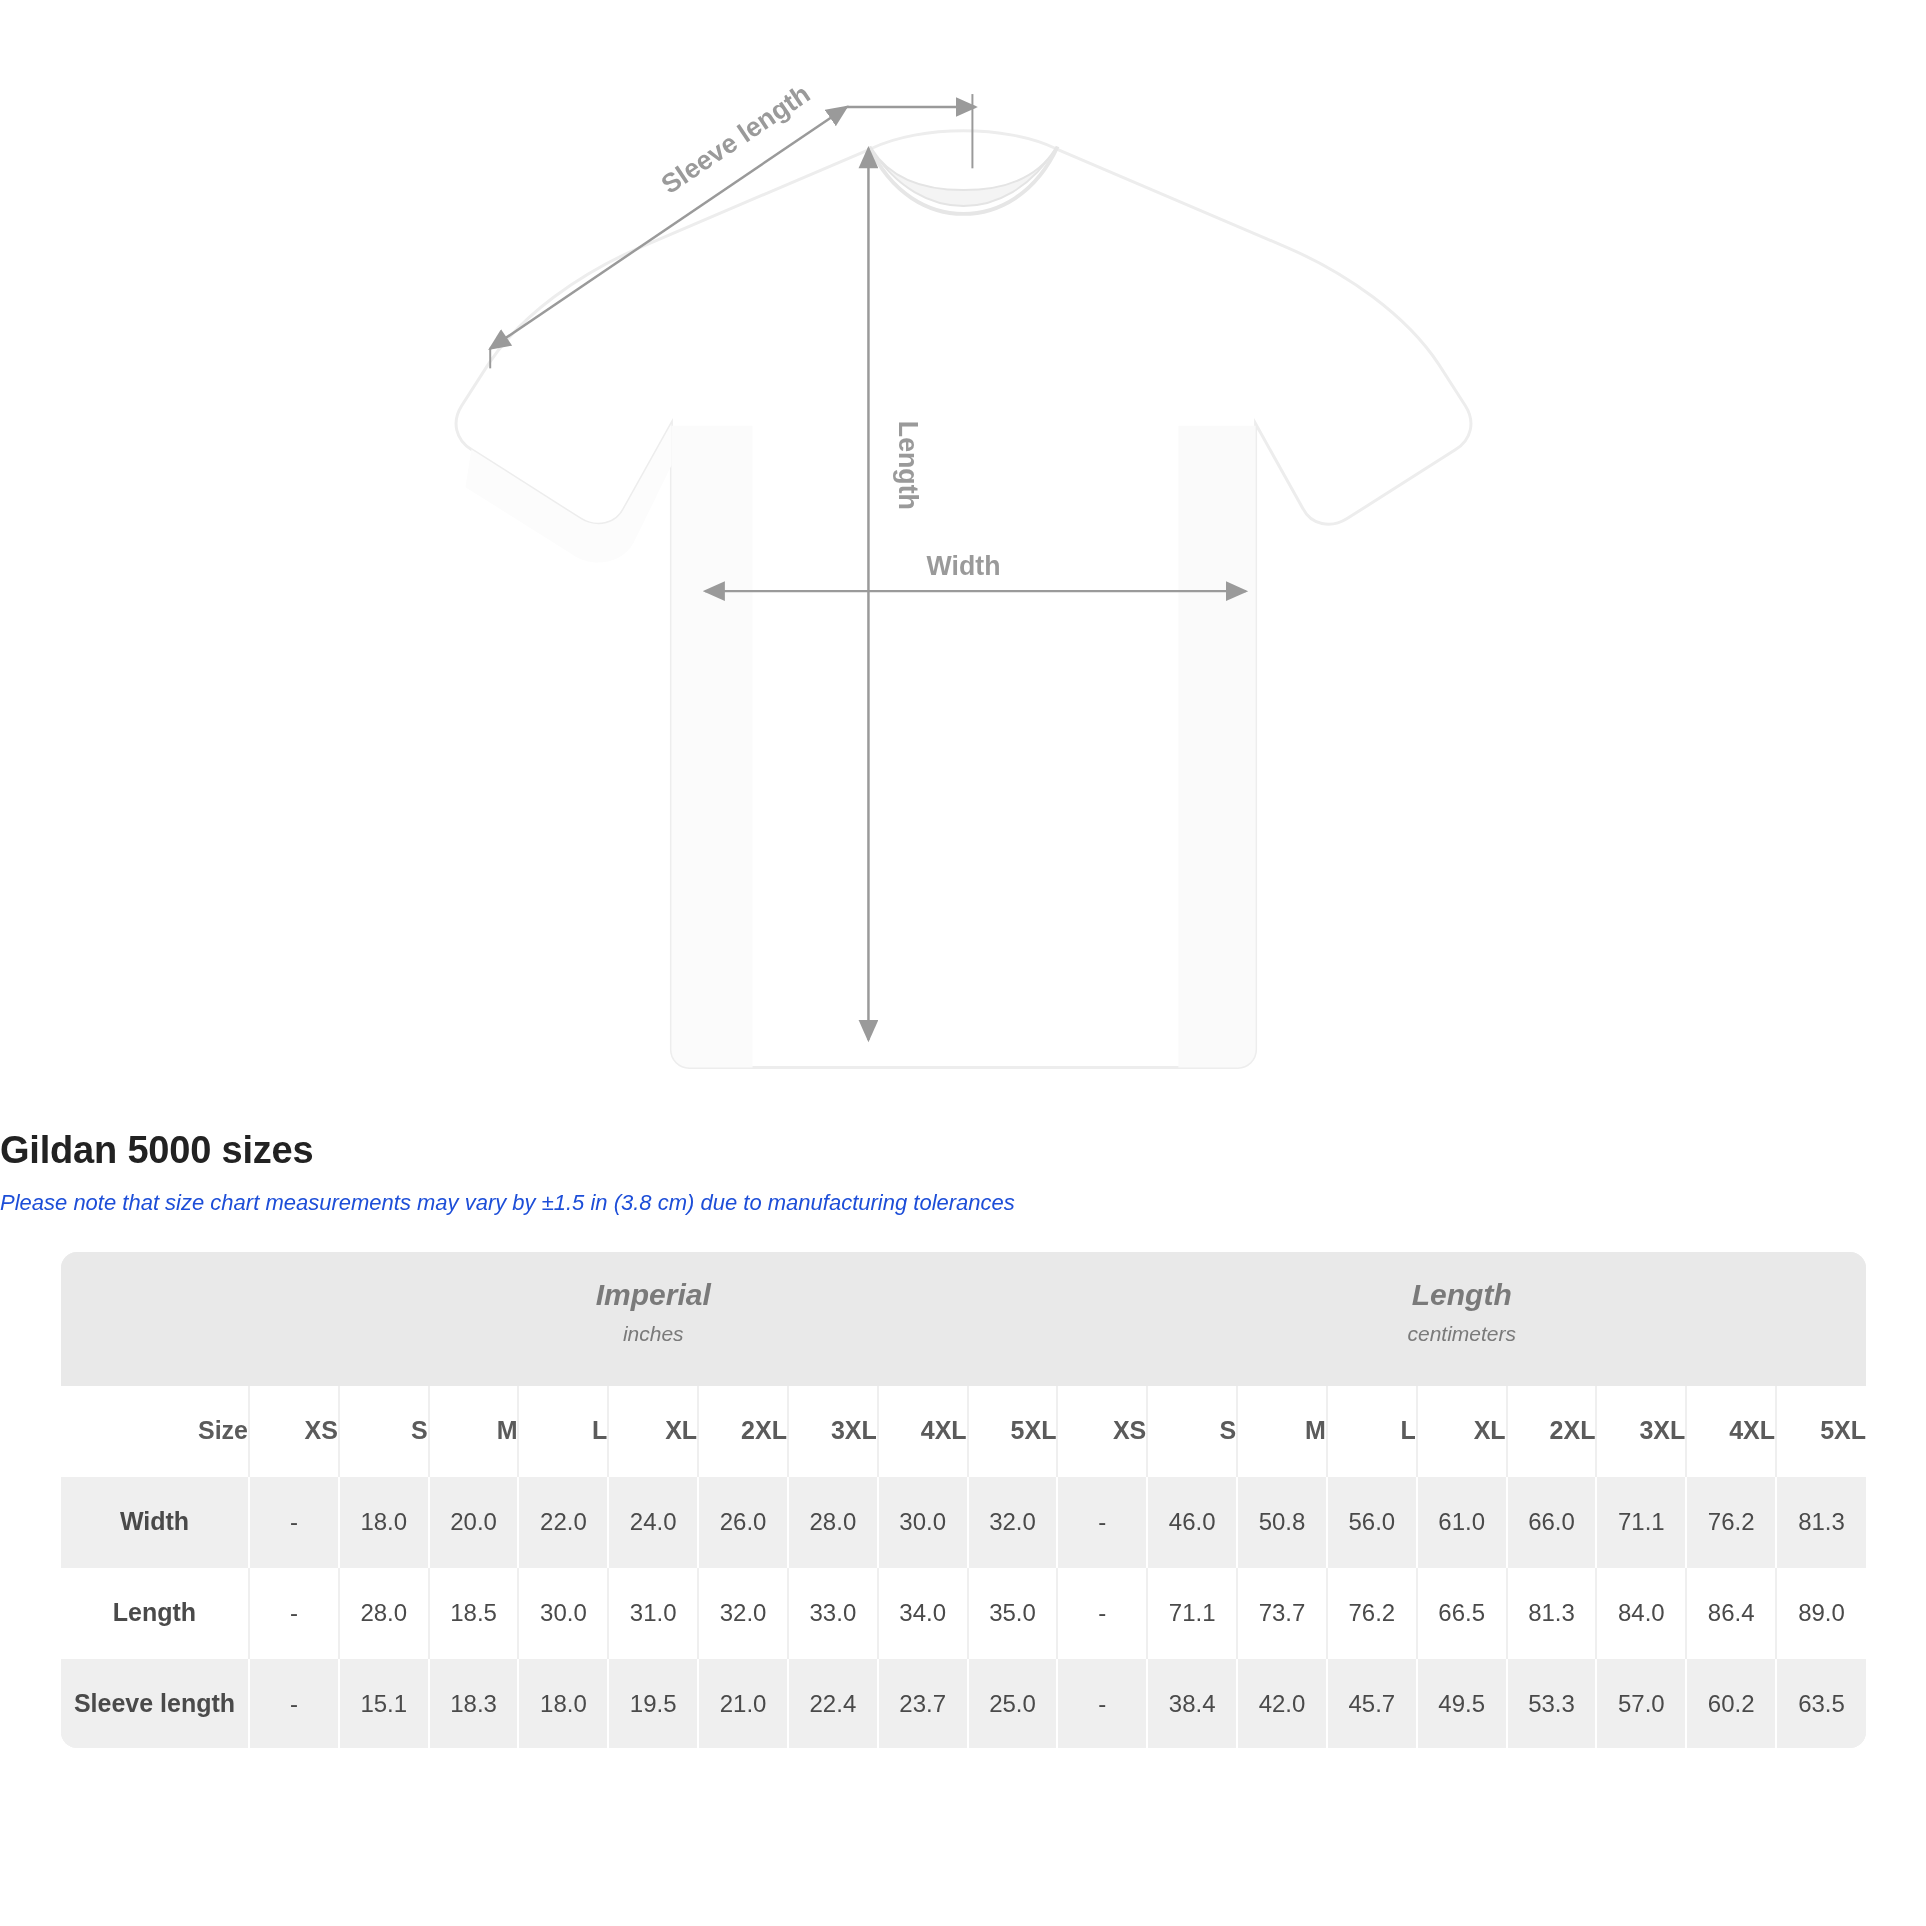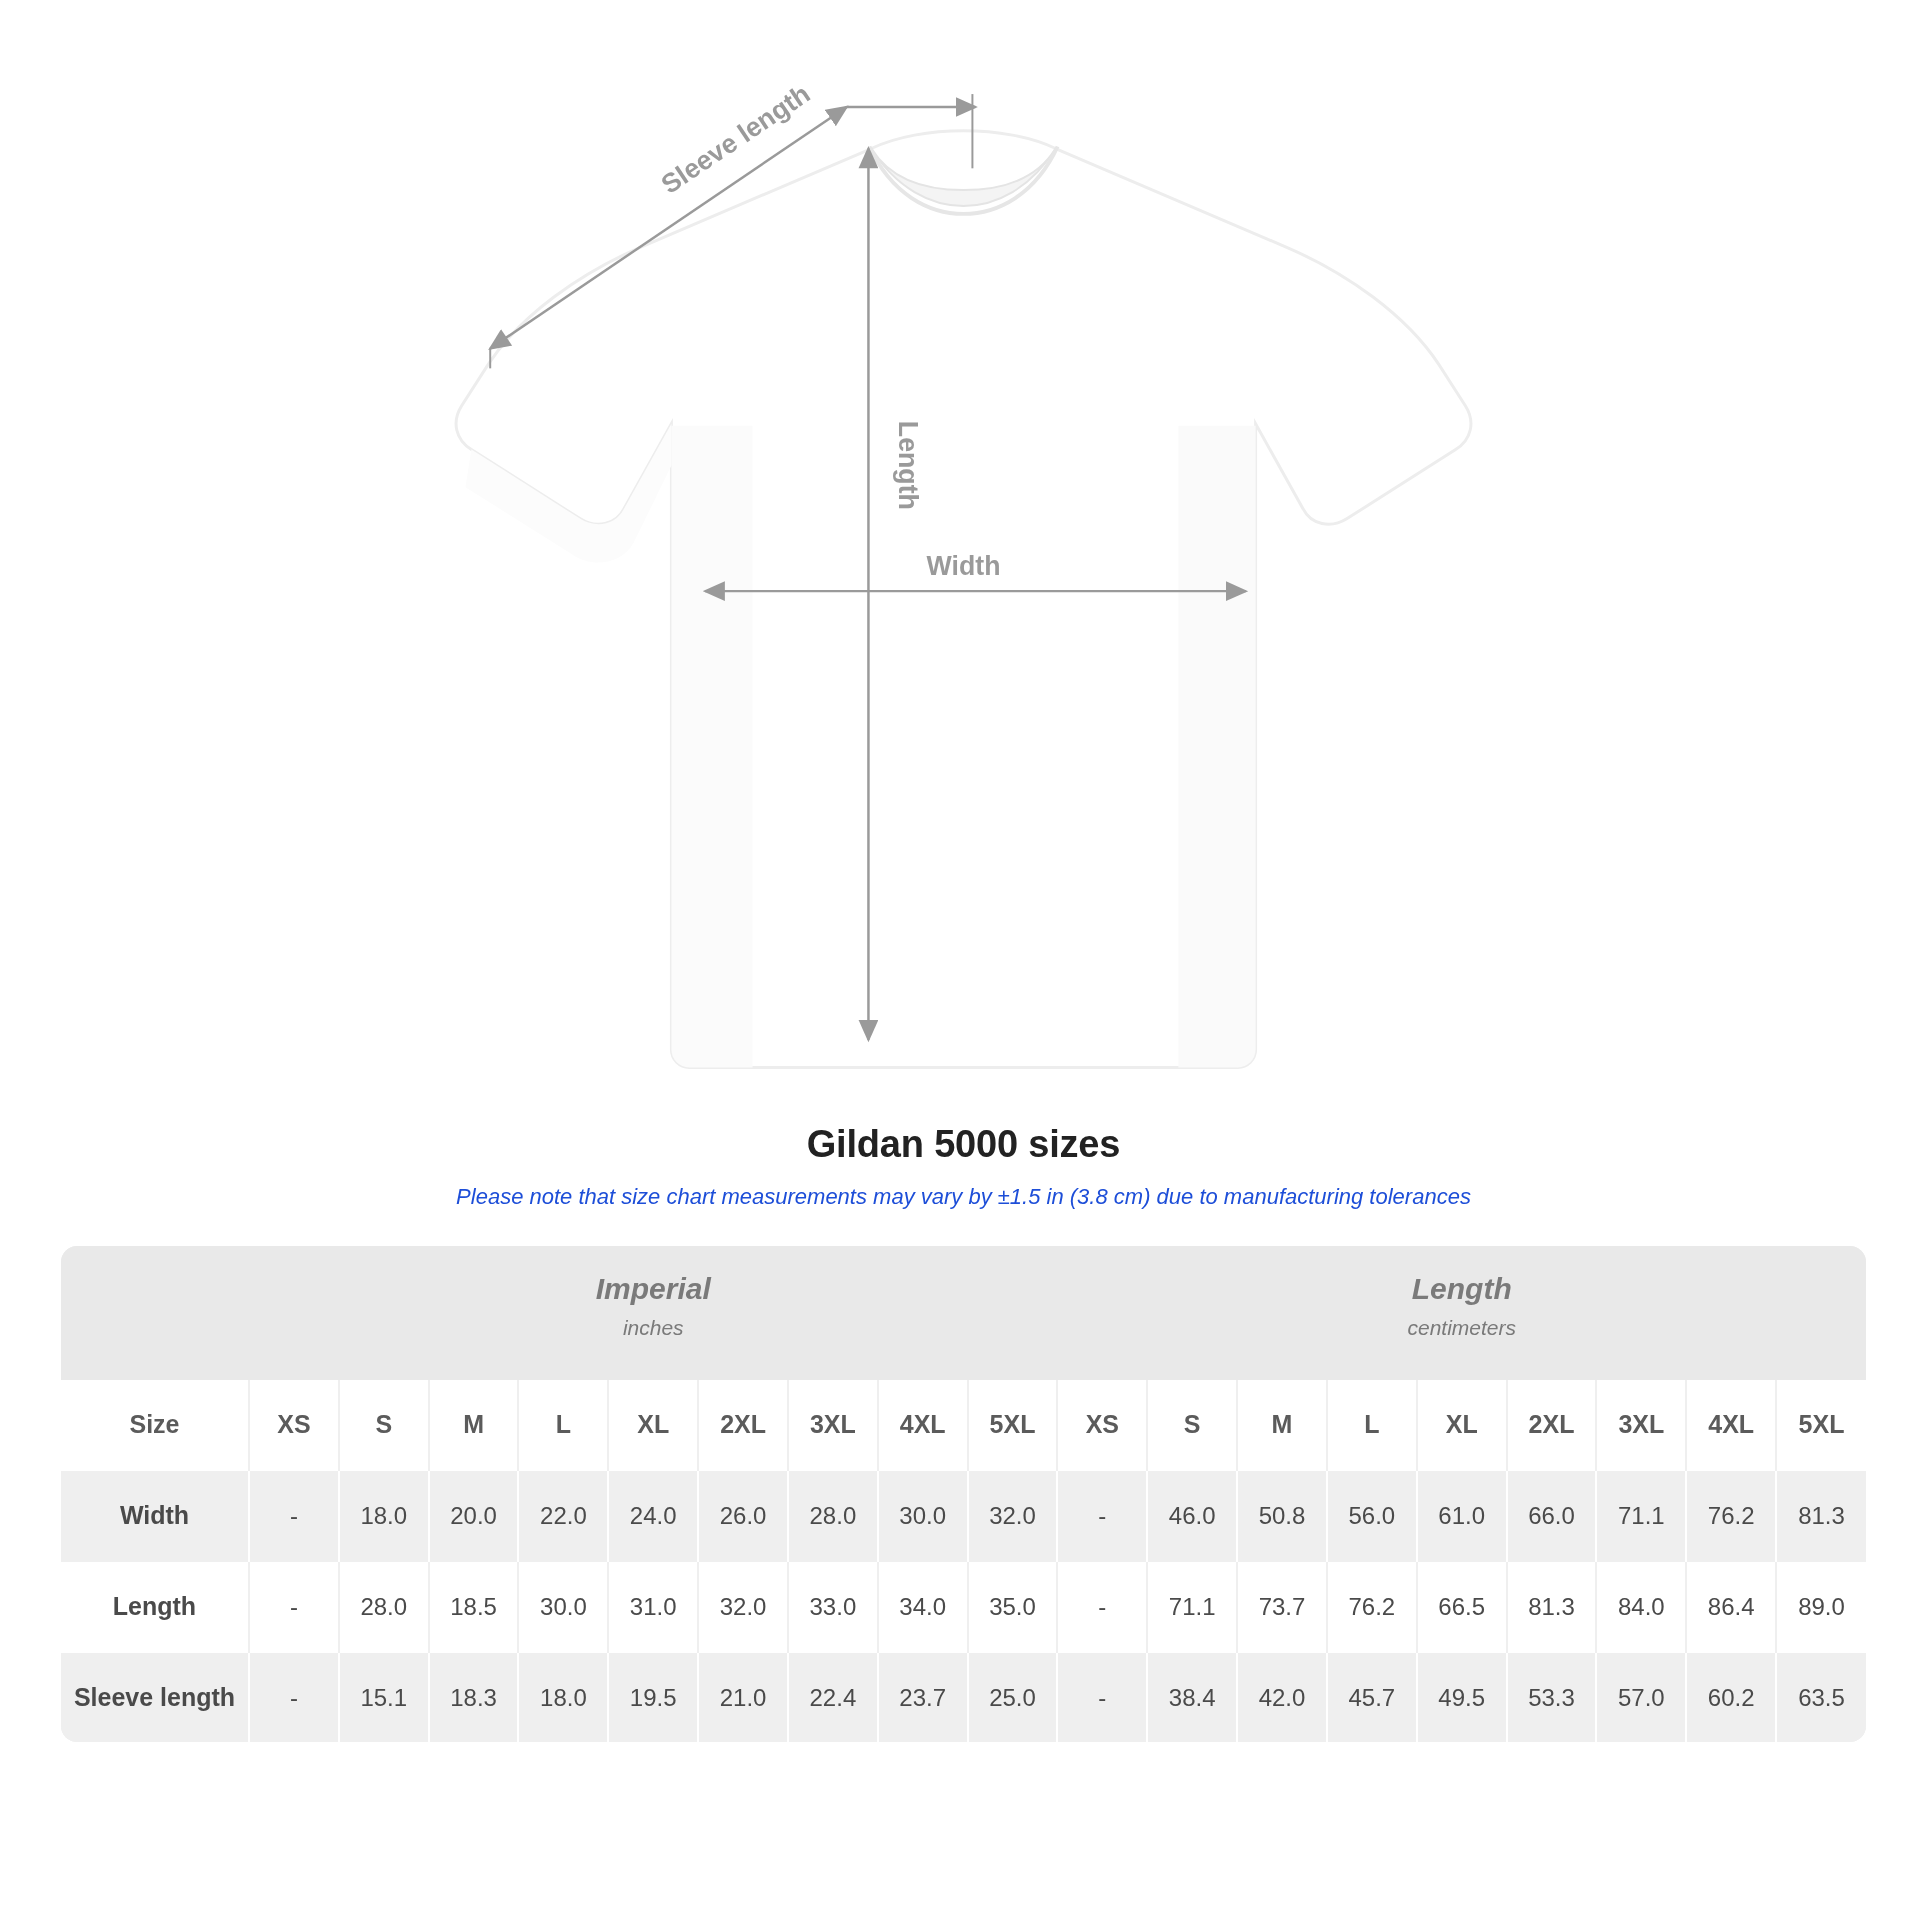--- a/index.html
+++ b/index.html
@@ -26,22 +26,22 @@
     position: relative;
     width: 1927px;
     height: 1109px;
   }
   .illustration svg {
     display: block;
   }
 
   
   .title-block {
-    text-align: center;
-    margin-top: 14px;
+    text-align: left;
+    margin-top: 20px;
   }
   .chart-title {
     font-size: 38px;
     font-weight: bold;
     color: #222222;
     letter-spacing: -0.2px;
   }
   .chart-subtitle {
     font-size: 22px;
     font-style: italic;
@@ -84,20 +84,21 @@
     color: #7a7a7a;
     margin-top: 10px;
   }
   tr.head-row td {
     background: #ffffff;
     font-weight: bold;
     color: #5b5b5b;
     font-size: 25px;
     padding: 30px 0;
     border-right: 2px solid #efefef;
+    text-align: right;
   }
   tr.head-row td:last-child { border-right: none; }
 
   tr.data-row td {
     padding: 30px 0;
     border-right: 2px solid #ffffff;
     border-top: 2px solid #ffffff;
   }
   tr.data-row td:last-child { border-right: none; }
   tr.data-row.shade td { background: #efefef; }

